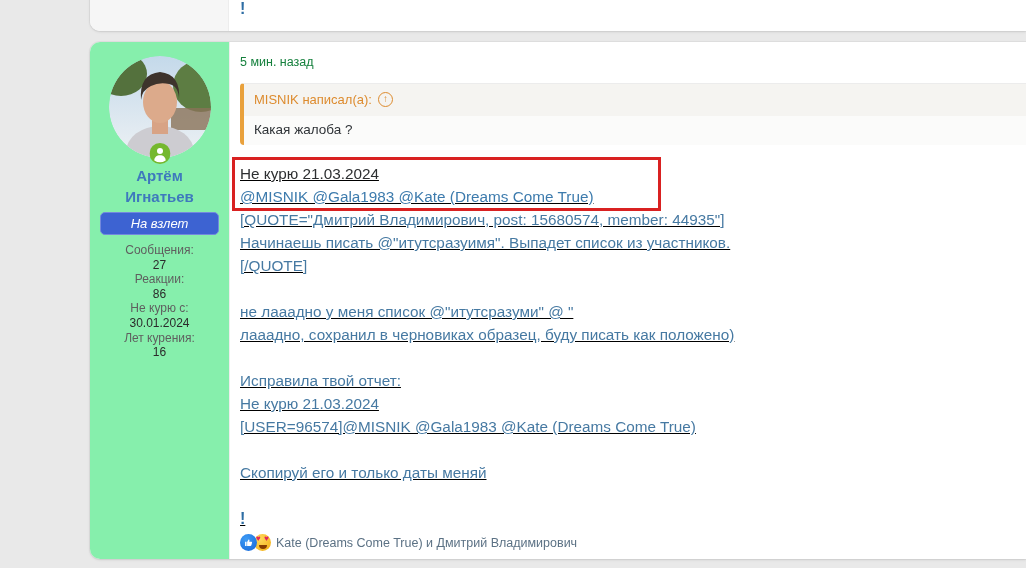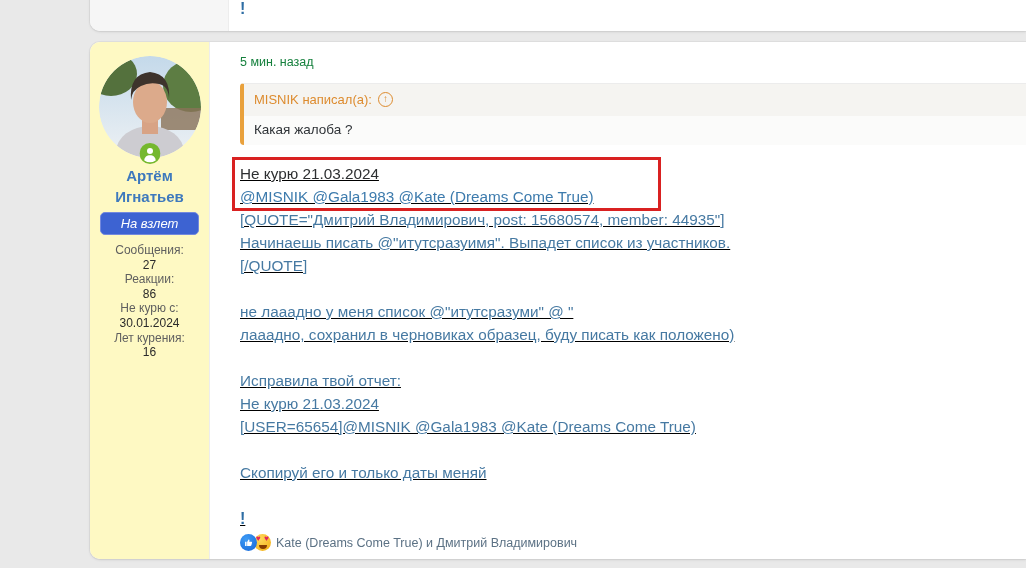--- a/index.html
+++ b/index.html
@@ -20,22 +20,22 @@
     background:#f6f6f6; border-right:1px solid #ededed; border-radius:0 0 0 10px;
   }
   .prev-excl {
     position:absolute; left:150px; top:41px;
     color:#2e6da4; font-weight:bold; font-size:16px;
   }
   .card-post { top:42px; height:517px; border-radius:10px 0 0 10px; }
 
   
   .user-cell {
-    position:absolute; left:0; top:0; bottom:0; width:120px;
-    background:#fef9c3; border-right:1px solid #ededed;
+    position:absolute; left:0; top:0; bottom:0; width:140px;
+    background:#86efac; border-right:1px solid #ededed;
     border-radius:10px 0 0 10px; text-align:center;
   }
   .avatar-wrap { position:relative; width:102px; height:102px; margin:14px auto 0; }
   .avatar {
     width:102px; height:102px; border-radius:50%; overflow:hidden; display:block;
   }
   .online-badge {
     position:absolute; left:50%; bottom:-6px; transform:translateX(-50%);
     width:21px; height:21px; display:block;
   }
@@ -185,21 +185,21 @@
       <div class="line mention">@MISNIK @Gala1983 @Kate (Dreams Come True)</div>
       <div class="line">[QUOTE="Дмитрий Владимирович, post: 15680574, member: 44935"]</div>
       <div class="line">Начинаешь писать @"итутсразуимя". Выпадет список из участников.</div>
       <div class="line">[/QUOTE]</div>
       <div class="line"></div>
       <div class="line">не лааадно у меня список @"итутсразуми" @ "</div>
       <div class="line">лааадно, сохранил в черновиках образец, буду писать как положено)</div>
       <div class="line"></div>
       <div class="line">Исправила твой отчет:</div>
       <div class="line">Не курю 21.03.2024</div>
-      <div class="line">[USER=65654]@MISNIK @Gala1983 @Kate (Dreams Come True)</div>
+      <div class="line">[USER=96574]@MISNIK @Gala1983 @Kate (Dreams Come True)</div>
       <div class="line"></div>
       <div class="line">Скопируй его и только даты меняй</div>
       <div class="line"></div>
       <div class="line excl">!</div>
     </div>
 
     <div class="reactions">
       <div class="re-icons">
         <div class="re-like">
           <svg width="11" height="11" viewBox="0 0 16 16">

